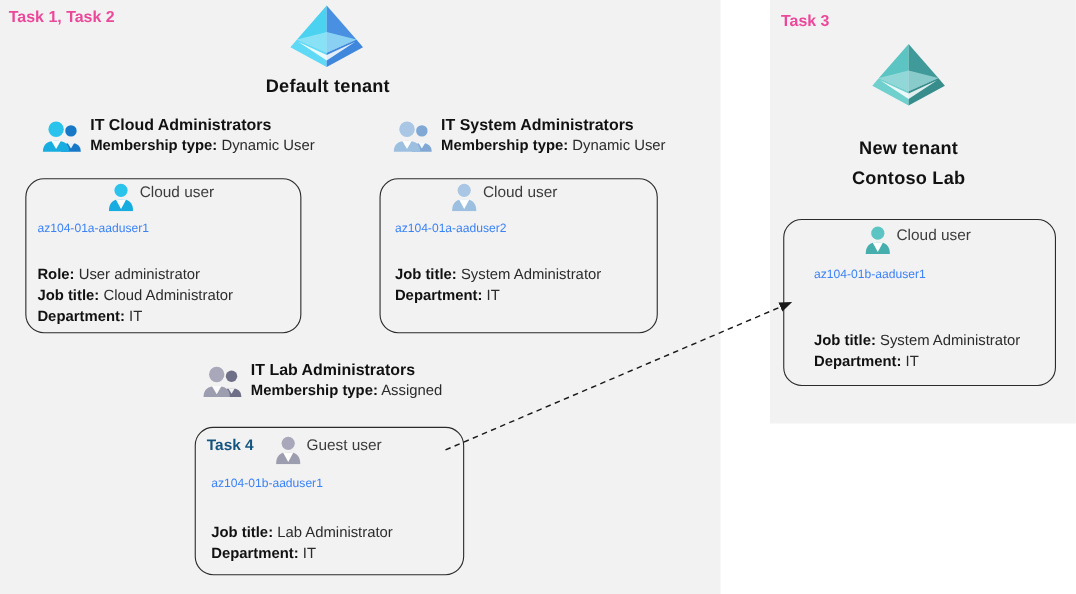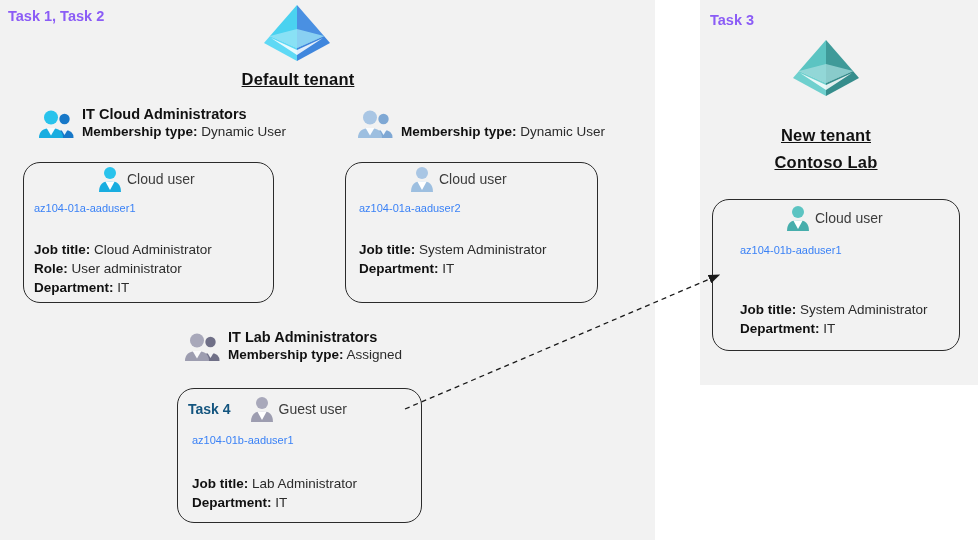--- a/index.html
+++ b/index.html
@@ -20,37 +20,36 @@
     position: absolute;
     background: #f2f2f2;
   }
   #panel-left  { left: 0;   top: 0; width: 655px; height: 540px; }
   #panel-right { left: 700px; top: 0; width: 278px; height: 385px; }
 
   .task-label {
     position: absolute;
     font-size: 14.5px;
     font-weight: bold;
-    color: #8b5cf6;
+    color: #ec4899;
     white-space: nowrap;
   }
 
   
   .tenant-icon { position: absolute; }
   .tenant-icon svg { display: block; }
 
   .tenant-caption {
     position: absolute;
     font-size: 16.5px;
     font-weight: bold;
     color: #111111;
     text-align: center;
     white-space: nowrap;
     letter-spacing: .2px;
-    text-decoration: underline;
   }
 
   
   .group {
     position: absolute;
     display: flex;
     align-items: flex-end;
     gap: 6px;
   }
   .group .gicon { flex: 0 0 auto; margin-top: 4px; }
@@ -72,21 +71,21 @@
   .card {
     position: absolute;
     border: 1.4px solid #2b2b2b;
     border-radius: 17px;
     background: transparent;
     box-sizing: border-box;
   }
   .card-head {
     position: absolute;
     display: flex;
-    align-items: center;
+    align-items: flex-start;
     gap: 5px;
     white-space: nowrap;
   }
   .card-head .htype {
     font-size: 14px;
     color: #3c3c3c;
   }
   .card-head .tasktag {
     font-size: 14px;
     font-weight: bold;
@@ -172,20 +171,21 @@
     <svg width="38" height="30" viewBox="0 0 38 30">
       <circle cx="26.5" cy="10" r="5.2" fill="#7fa8d4"></circle>
       <path d="M17.5 29 q0-8 9-8 q9 0 9 8 z" fill="#7fa8d4"></path>
       <polygon points="23.5,21 26.5,26 29.5,21" fill="#ffffff" opacity="0.9"></polygon>
       <circle cx="13" cy="8.5" r="7" fill="#a9c6e4"></circle>
       <path d="M1 29 q0-10 12-10 q12 0 12 10 z" fill="#9dbfe0"></path>
       <polygon points="8.6,19 13,26.5 17.4,19" fill="#ffffff" opacity="0.95"></polygon>
     </svg>
   </span>
   <span class="gtext">
+    <span class="group-name">IT System Administrators</span>
     <span class="group-meta">
       <b>Membership type:</b>
       <span>Dynamic User</span>
     </span>
   </span>
 </div>
 
 <div class="group" style="left:184px; top:328px;">
   <span class="gicon group-icon">
     <svg width="38" height="30" viewBox="0 0 38 30">
@@ -213,26 +213,26 @@
       <circle cx="12" cy="7" r="6" fill="#29c3ec"></circle>
       <path d="M1 26 q0-11 11-11 q11 0 11 11 z" fill="#18ade0"></path>
       <polygon points="7.2,15.2 12,24 16.8,15.2" fill="#ffffff"></polygon>
     </svg>
   </span>
   <span class="htype">Cloud user</span>
 </div>
 <div class="card-user" style="left:34px; top:202px;">az104-01a-aaduser1</div>
 <div class="card-attrs" style="left:34px; top:240px;">
   <div>
+    <b>Role:</b>
+    <span>User administrator</span>
+  </div>
+  <div>
     <b>Job title:</b>
     <span>Cloud Administrator</span>
-  </div>
-  <div>
-    <b>Role:</b>
-    <span>User administrator</span>
   </div>
   <div>
     <b>Department:</b>
     <span>IT</span>
   </div>
 </div>
 
 <div class="card" style="left:345px; top:162px; width:253px; height:141px;"></div>
 <div class="card-head" style="left:410px; top:166px;">
   <span class="person-icon">

